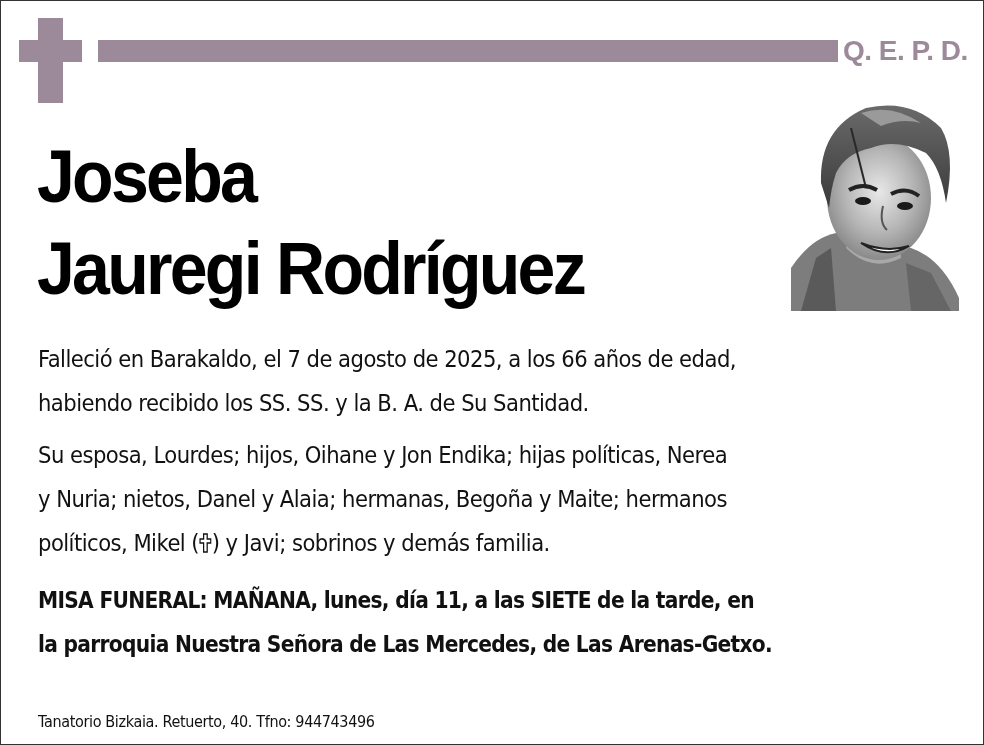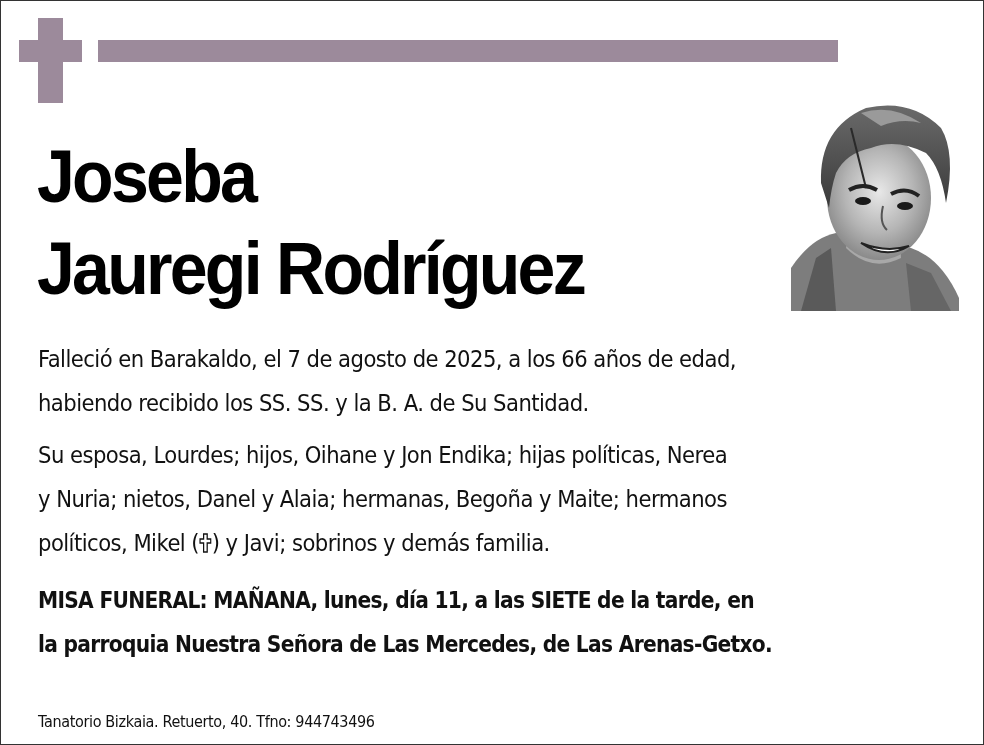--- a/index.html
+++ b/index.html
@@ -110,20 +110,21 @@
     }
   </style>
 </head>
 <body>
 
 <div class="card">
 
   <div class="cross-v"></div>
   <div class="cross-h"></div>
   <div class="rule"></div>
+  <div class="qepd">Q. E. P. D.</div>
 
   <div class="name">
     <div>Joseba</div>
     <div>Jauregi Rodríguez</div>
   </div>
 
   <div class="photo" aria-label="Retrato en blanco y negro de Joseba Jauregi Rodríguez">
     <svg width="168" height="213" viewBox="0 0 168 213" xmlns="http://www.w3.org/2000/svg">
       <defs>
         <radialGradient id="face" cx="50%" cy="45%" r="55%">

